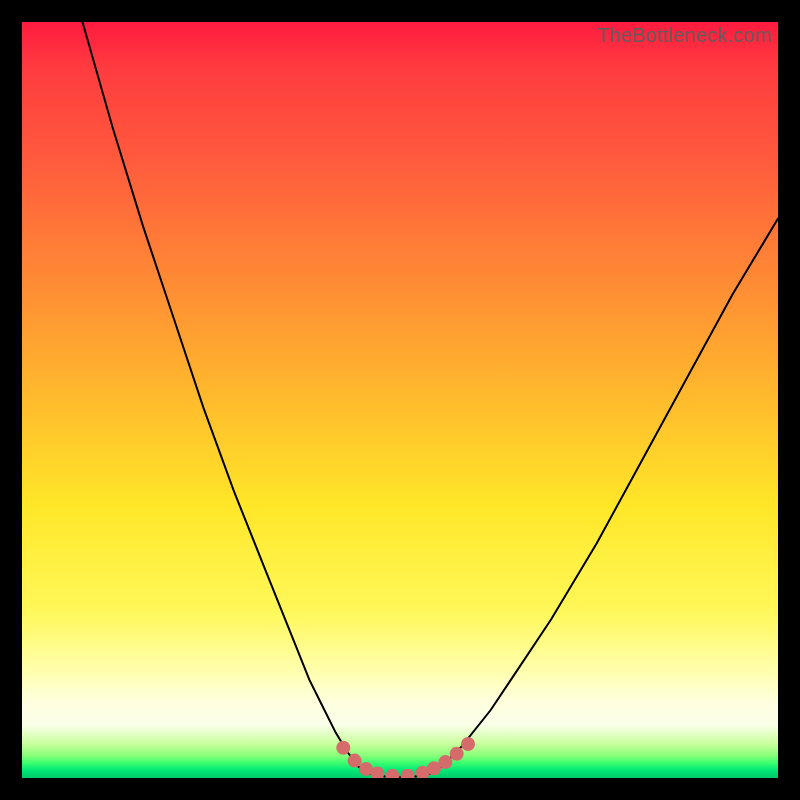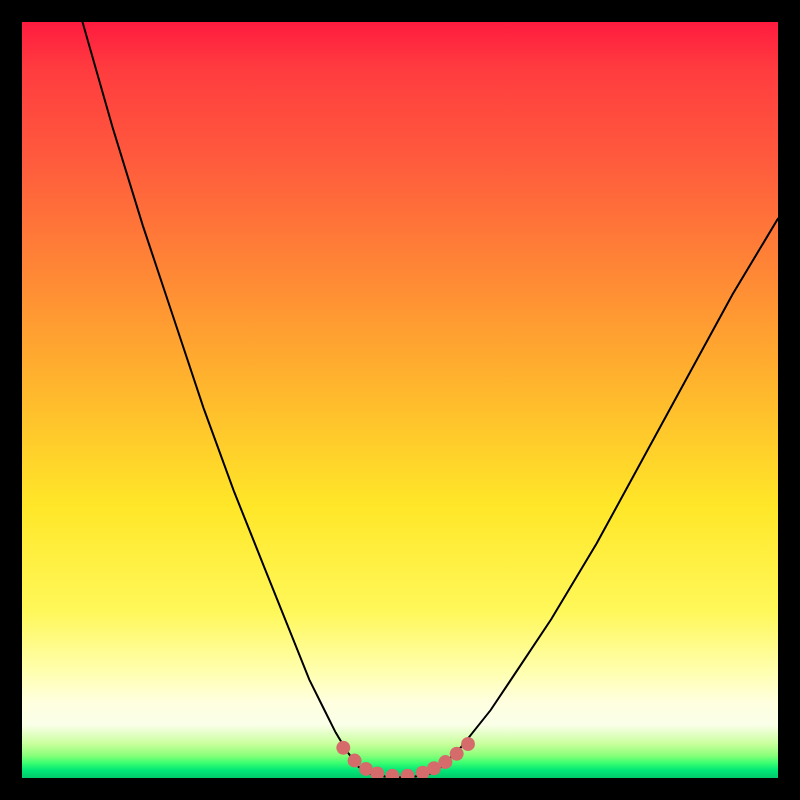--- a/index.html
+++ b/index.html
@@ -60,20 +60,21 @@
     top: 0;
     width: 756px;
     height: 756px;
   }
 </style>
 </head>
 <body>
 
 <div class="frame">
   <div class="plot">
+    <div class="watermark">TheBottleneck.com</div>
     <svg class="curves" viewBox="0 0 756 756" preserveAspectRatio="none">
       <g>
         <path fill="none" stroke="#000000" stroke-width="2" stroke-linecap="round" d="M 60.5 0.0 L 90.7 105.8 L 121.0 204.1 L 151.2 294.8 L 181.4 385.6 L 211.7 468.7 L 241.9 544.3 L 272.2 619.9 L 287.3 657.7 L 302.4 688.0 L 313.7 710.6 L 325.1 729.5 L 336.4 744.7 L 336.4 744.7 L 347.8 751.5 L 362.9 754.5 L 378.0 755.2 L 393.1 754.5 L 408.2 751.5 L 419.6 744.7 L 419.6 744.7 L 438.5 725.8 L 468.7 688.0 L 499.0 642.6 L 529.2 597.2 L 574.6 521.6 L 619.9 438.5 L 665.3 355.3 L 710.6 272.2 L 756.0 196.6"></path>
       </g>
       <g>
           <circle cx="321.3" cy="725.8" r="7" fill="#d56b6b"></circle>
           <circle cx="332.6" cy="738.6" r="7" fill="#d56b6b"></circle>
           <circle cx="344.0" cy="746.9" r="7" fill="#d56b6b"></circle>
           <circle cx="355.3" cy="751.5" r="7" fill="#d56b6b"></circle>
           <circle cx="370.4" cy="753.7" r="7" fill="#d56b6b"></circle>

